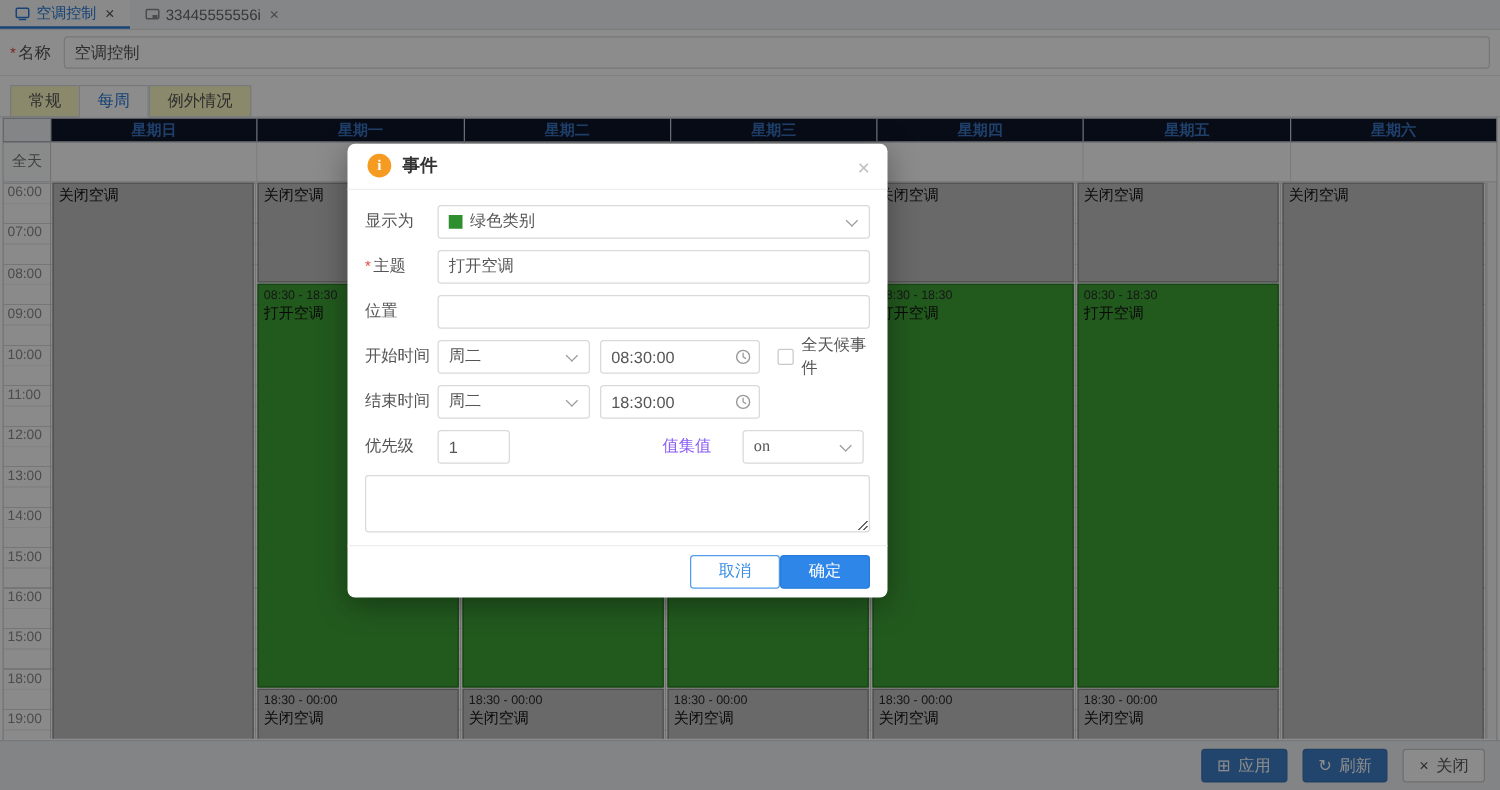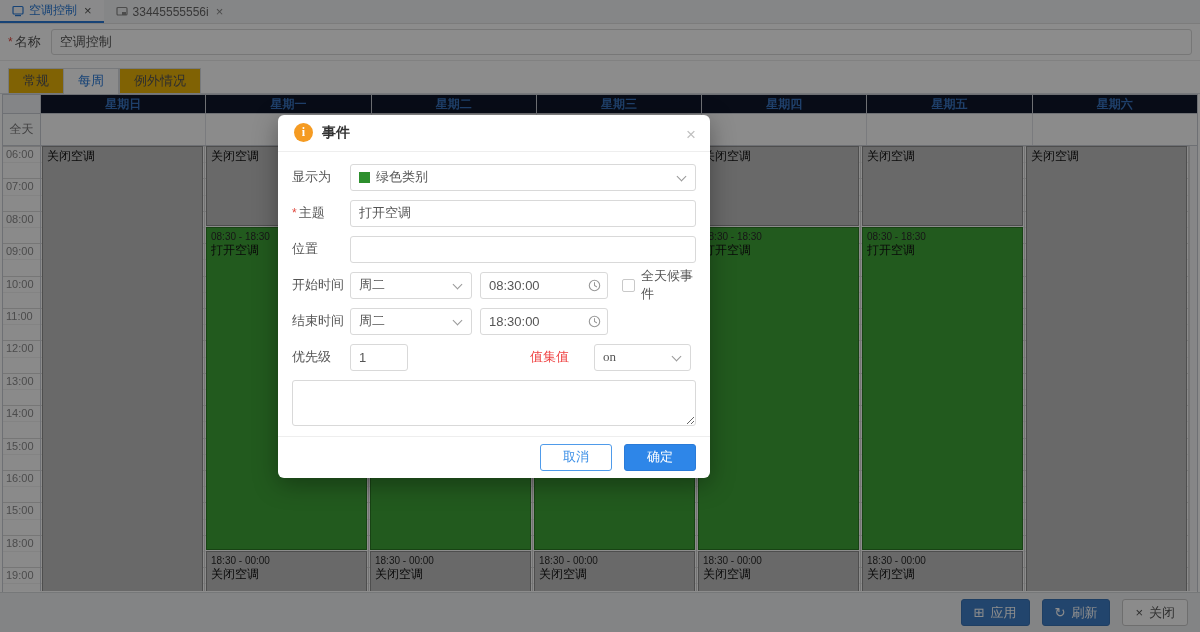--- a/index.html
+++ b/index.html
@@ -16,21 +16,21 @@
   
   .name-row { height:37px; display:flex; align-items:center; padding:0 8px; border-bottom:1px solid #ececec; background:#fff; }
   .req { color:#e04a3f; margin-right:2px; font-size:12px; }
   .name-label { font-size:13px; color:#555; margin-right:10px; white-space:nowrap; }
   .name-input { flex:1; height:26px; border:1px solid #d9d9d9; border-radius:3px; padding:0 8px; font-size:13px; color:#555; background:#fff; outline:none; font-family:inherit; }
 
   
   .subtab-row { height:33px; background:#fff; padding:7px 8px 0 8px; position:relative; }
   .subtab-row::after { content:""; position:absolute; left:0; right:0; bottom:0; height:1px; background:#d9dde2; }
   .subtabs { display:flex; height:26px; }
-  .subtab { padding:0 14px; display:flex; align-items:center; font-size:13px; color:#555; background:#eab308; border:1px solid #d9dde2; border-right:none; cursor:pointer; position:relative; }
+  .subtab { padding:0 14px; display:flex; align-items:center; font-size:13px; color:#555; background:#fef9c3; border:1px solid #d9dde2; border-right:none; cursor:pointer; position:relative; }
   .subtab:last-child { border-right:1px solid #d9dde2; }
   .subtab.active { background:#fff; color:#2b7bd8; border-right:1px solid #d9dde2; z-index:2; }
   .subtab.active::after { content:""; position:absolute; left:0; right:0; bottom:-1px; height:1px; background:#fff; }
 
   
   .calendar { position:absolute; left:2px; right:2px; top:94px; height:498px; border:1px solid #c8cdd4; border-bottom:none; background:#fff; }
   .cal-header { display:flex; height:19px; background:#0f172a; border-bottom:1px solid #c8cdd4; }
   .cal-corner { width:38px; border-right:1px solid #c8cdd4; background:#f0f2f6; }
   .cal-day-h { flex:1; display:flex; align-items:center; justify-content:center; font-size:12px; font-weight:bold; color:#3a76c4; border-right:1px solid #c8cdd4; }
   .cal-day-h:last-child { border-right:none; }
@@ -74,24 +74,24 @@
   .grow { flex:1; }
   .chev { width:7px; height:7px; border-right:1.5px solid #999; border-bottom:1.5px solid #999; transform:rotate(45deg); position:absolute; right:10px; top:8px; }
   .swatch { width:11px; height:11px; background:#2d8f2d; display:inline-block; margin-right:6px; flex:none; }
   .sel-day { width:122px; margin-right:8px; flex:none; cursor:pointer; }
   .time-wrap { width:128px; position:relative; flex:none; }
   .time-wrap input { width:100%; padding-right:26px; }
   .clock { position:absolute; right:7px; top:7px; width:13px; height:13px; }
   .cbx { width:13px; height:13px; border:1px solid #c9c9c9; border-radius:2px; background:#fff; margin:0 6px 0 14px; flex:none; cursor:pointer; }
   .cbx-lab { font-size:13px; color:#555; }
   .prio { width:58px; flex:none; }
-  .vs-lab { margin-left:122px; width:64px; font-size:13px; color:#ef4444; flex:none; }
+  .vs-lab { margin-left:122px; width:64px; font-size:13px; color:#8b5cf6; flex:none; }
   .sel-vs { width:97px; flex:none; cursor:pointer;font-family:Liberation Serif, serif; }
   .m-note { width:100%; height:46px; resize:vertical; padding:4px 8px; margin-top:2px; }
-  .m-foot { height:50px; border-top:1px solid #eeeeee; margin-top:10px; display:flex; align-items:center; justify-content:flex-end; gap:12px; padding:0 14px; }
+  .m-foot { height:50px; border-top:1px solid #eeeeee; margin-top:10px; display:flex; align-items:center; justify-content:flex-end; gap:0; padding:0 14px; }
   .mbtn { width:72px; height:27px; border-radius:3px; font-size:13px; display:flex; align-items:center; justify-content:center; cursor:pointer; }
   .mbtn.ghost { background:#fff; border:1px solid #4f9bea; color:#3a8ee6; }
   .mbtn.primary { background:#2e86e8; border:1px solid #2a7bd8; color:#fff; }
 </style>
 </head>
 <body>
 
 <div class="win-tabbar">
   <div class="win-tab active">
     <svg width="12" height="12" viewBox="0 0 12 12">

